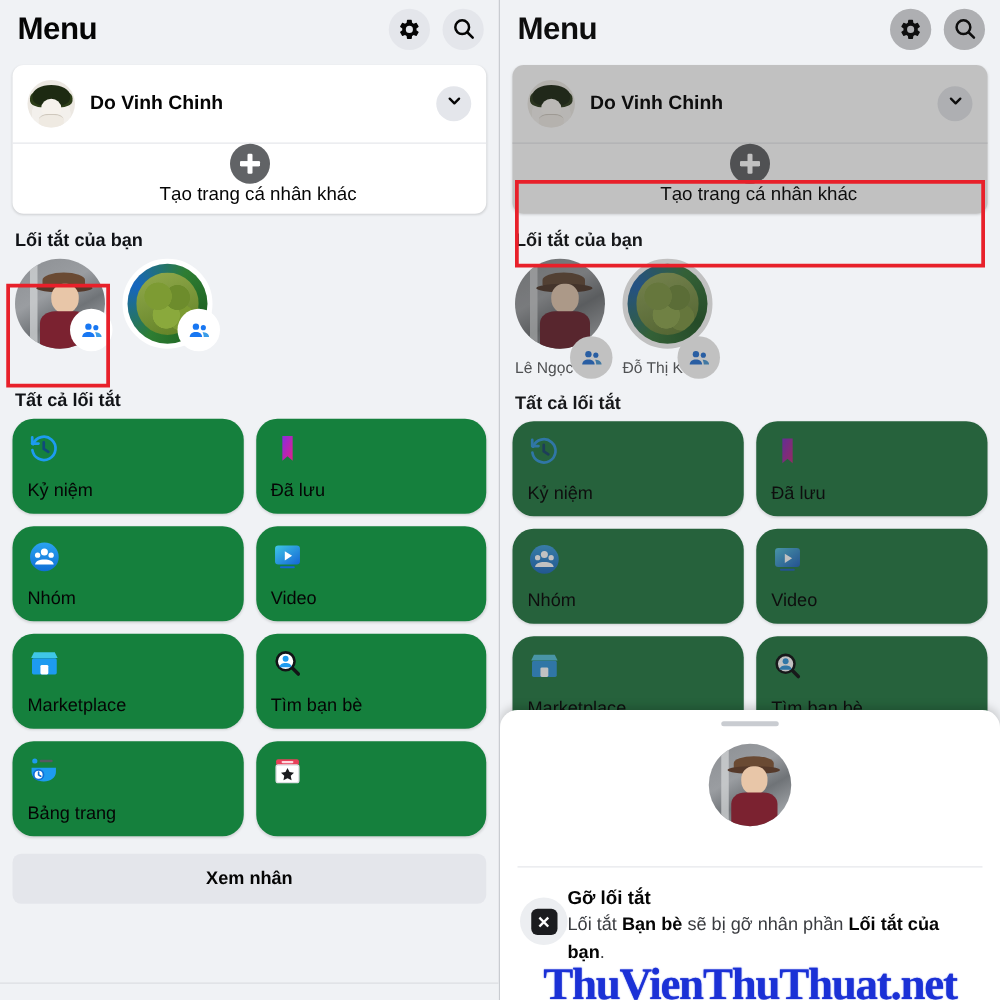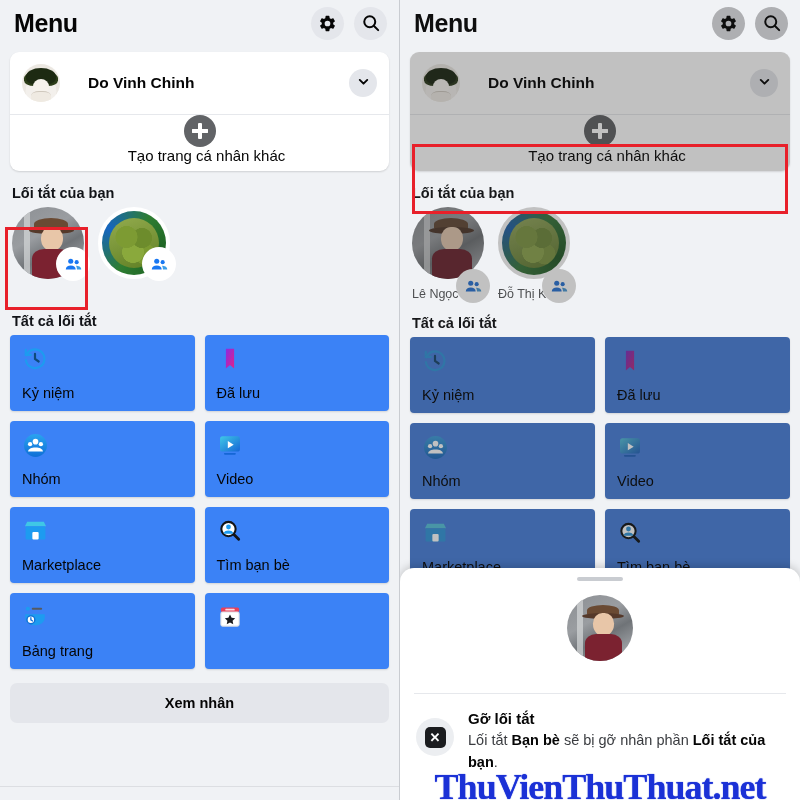--- a/index.html
+++ b/index.html
@@ -51,21 +51,21 @@
     box-shadow: -3px 2px 0 -1px #2c3d18, 3px 2px 0 -1px #2c3d18;
   }
   .prof-av .face {
     position: absolute; left: 11px; top: 15px; width: 16px; height: 15px;
     background: #f6f2ec; border-radius: 50%;
   }
   .prof-av .body {
     position: absolute; left: 9px; top: 27px; width: 20px; height: 12px;
     background: #efeae2; border-radius: 40% 40% 0 0; border-top: 1px solid #cfc8bd;
   }
-  .prof-name { margin-left: 28px; font-size: 15.5px; font-weight: bold; color: #050505; }
+  .prof-name { margin-left: 12px; font-size: 15.5px; font-weight: bold; color: #050505; }
   .chev {
     margin-left: auto; width: 28px; height: 28px; border-radius: 50%;
     background: #e4e6eb; display: flex; align-items: center; justify-content: center;
   }
   .card-sep { height: 1px; background: #e6e8ec; margin: 0 0px; }
   .create-row { display: flex; align-items: center; height: 56px; padding: 0 12px; flex-direction: column; }
   .plus-circle {
     width: 32px; height: 32px; border-radius: 50%; background: #616366;
     display: flex; align-items: center; justify-content: center; flex: none;
   }
@@ -126,21 +126,21 @@
     margin-top: 8px; font-size: 12.5px; color: #606366; text-align: left;
     white-space: nowrap;
   }
 
   
   .grid {
     display: grid; grid-template-columns: 1fr 1fr; gap: 10px;
     padding: 0 10px;
   }
   .tile {
-    background: #3b82f6; border-radius: 4px; height: 76px;
+    background: #15803d; border-radius: 17px; height: 76px;
     box-shadow: 0 1px 2px rgba(0,0,0,.13);
     padding: 10px 12px; display: flex; flex-direction: column; justify-content: space-between;
   }
   .tile-icon { height: 28px; display: flex; align-items: center; }
   .tile-label { font-size: 14.5px; color: #050505; }
 
   .seemore {
     margin: 14px 10px 0 10px; height: 40px; border-radius: 7px;
     background: #e4e6eb; display: flex; align-items: center; justify-content: center;
     font-size: 14.5px; font-weight: bold; color: #050505;
@@ -188,21 +188,21 @@
   .sheet-item { display: flex; align-items: flex-start; padding: 14px 16px 0 16px; }
   .sheet-item-icon {
     width: 38px; height: 38px; border-radius: 50%; background: #eceef1; flex: none;
     display: flex; align-items: center; justify-content: center; margin-top: 10px;
   }
   .x-square {
     width: 21px; height: 21px; border-radius: 5px; background: #1b1c1f;
     display: flex; align-items: center; justify-content: center;
     color: #fff; font-size: 13px; font-weight: bold; line-height: 1;
   }
-  .sheet-item-text { margin-left: 14px; padding-top: 2px; }
+  .sheet-item-text { padding-top: 2px; }
   .sheet-item-title { font-size: 15px; font-weight: bold; color: #050505; }
   .sheet-item-desc {
     font-size: 14.5px; color: #3a3c40; line-height: 1.55; margin-top: 2px;
     max-width: 310px;
   }
   .sheet-item-desc b { color: #050505; font-weight: bold; }
 
   
   .watermark {
     position: absolute; left: 400px; bottom: -8px; width: 400px;

